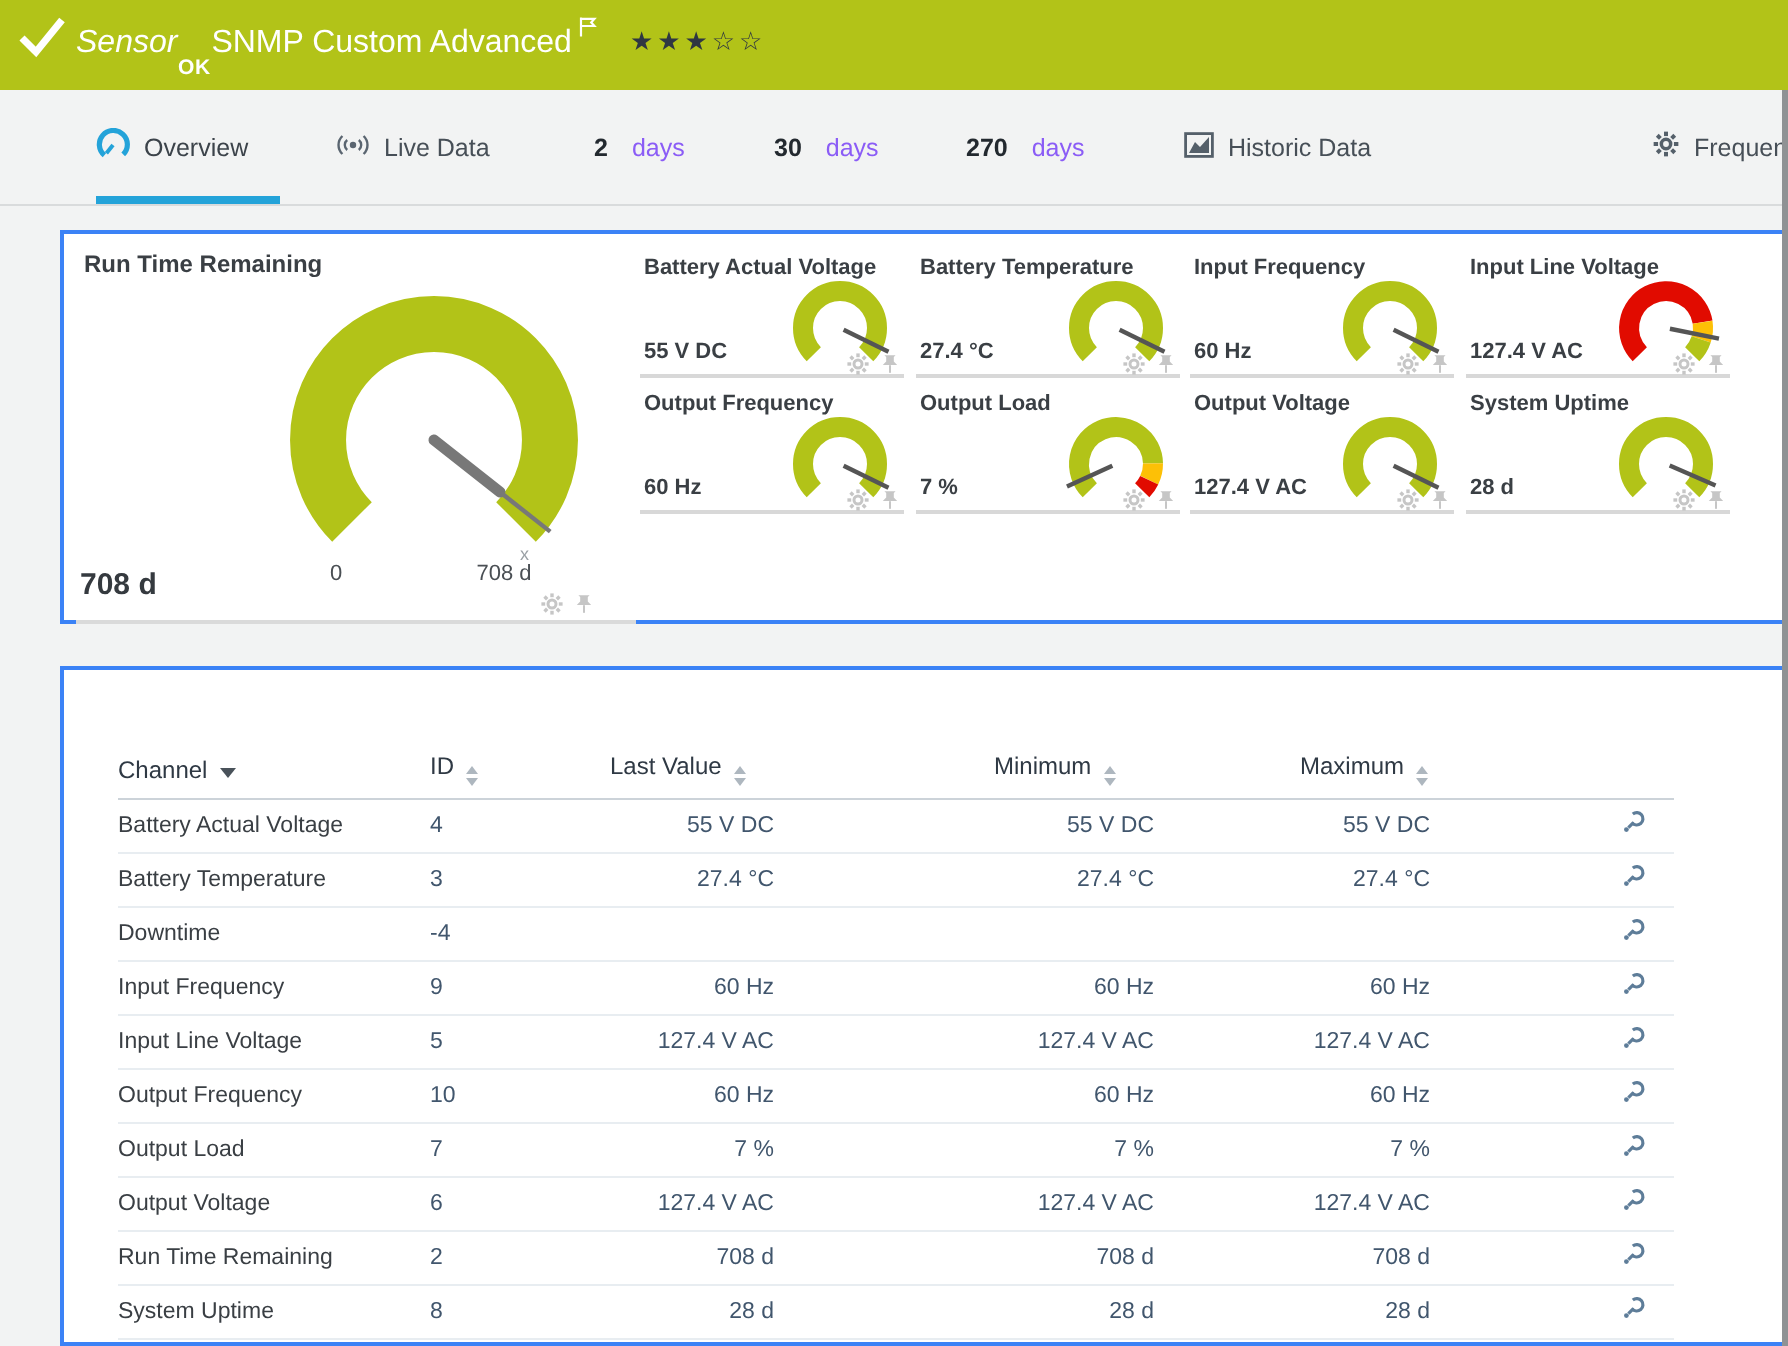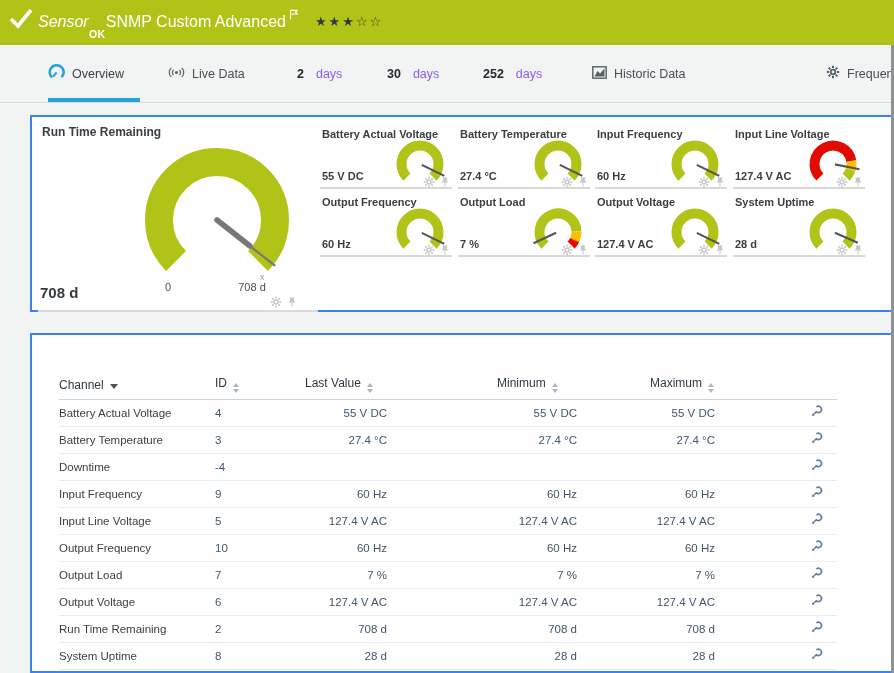--- a/index.html
+++ b/index.html
@@ -121,21 +121,21 @@
     </div>
     <div class="tab" style="left:297px">
       <span class="tnum">2</span>
         <span class="tword">days</span>
     </div>
     <div class="tab" style="left:387px">
       <span class="tnum">30</span>
         <span class="tword">days</span>
     </div>
     <div class="tab" style="left:483px">
-      <span class="tnum">252</span>
+      <span class="tnum">270</span>
         <span class="tword">days</span>
     </div>
     <div class="tab" style="left:592px">
       <span>
         <svg width="15" height="13" viewBox="0 0 15 13">
             <rect x="0.8" y="0.8" width="13.4" height="11.4" fill="none" stroke="#55606a" stroke-width="1.4"></rect>
             <path d="M2.5 10.5 L5.5 5 L8 7.5 L12.5 2.5 L12.5 10.5 Z" fill="#55606a"></path>
           </svg>
       </span>
       <span>Historic Data</span>

